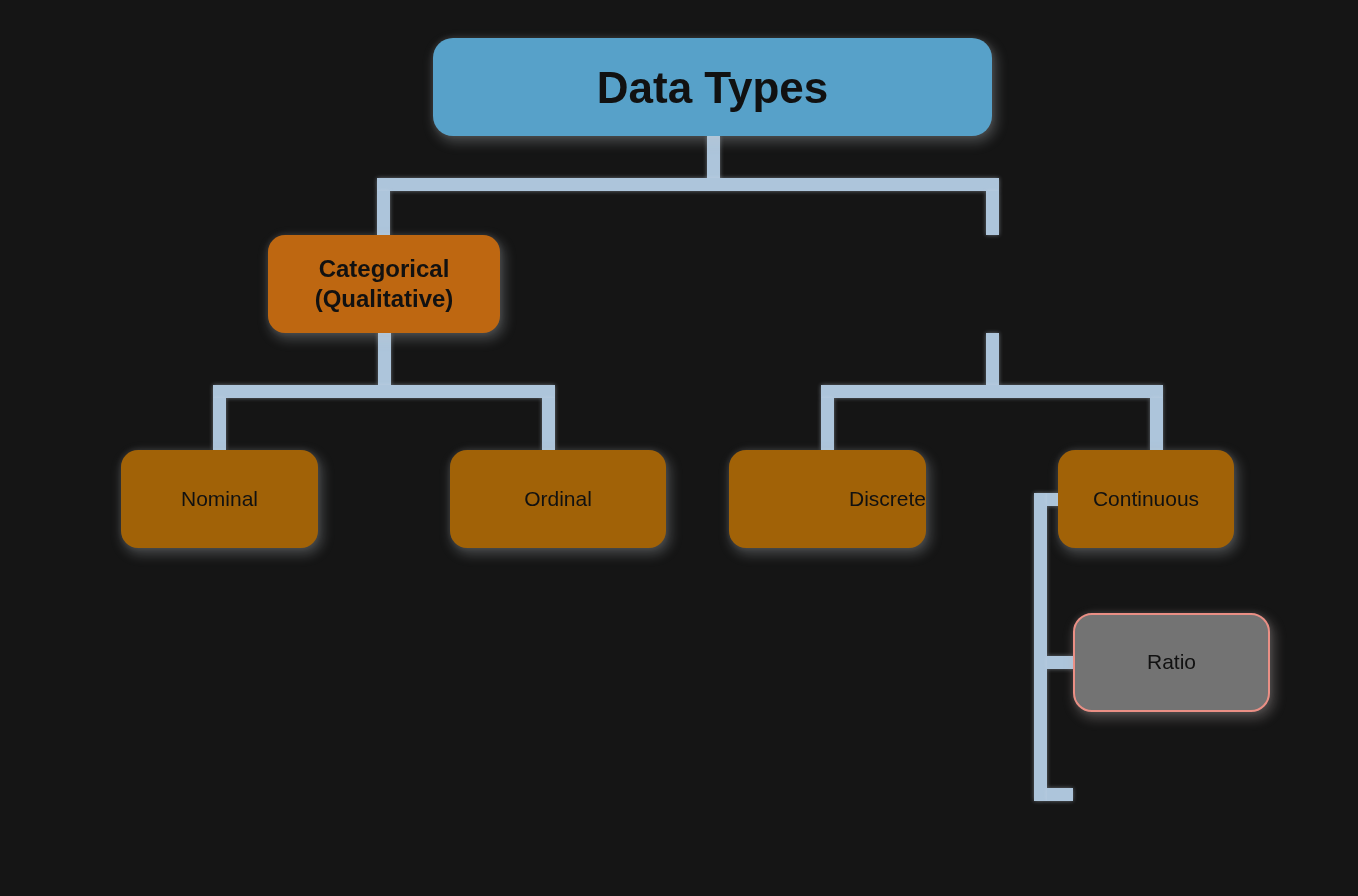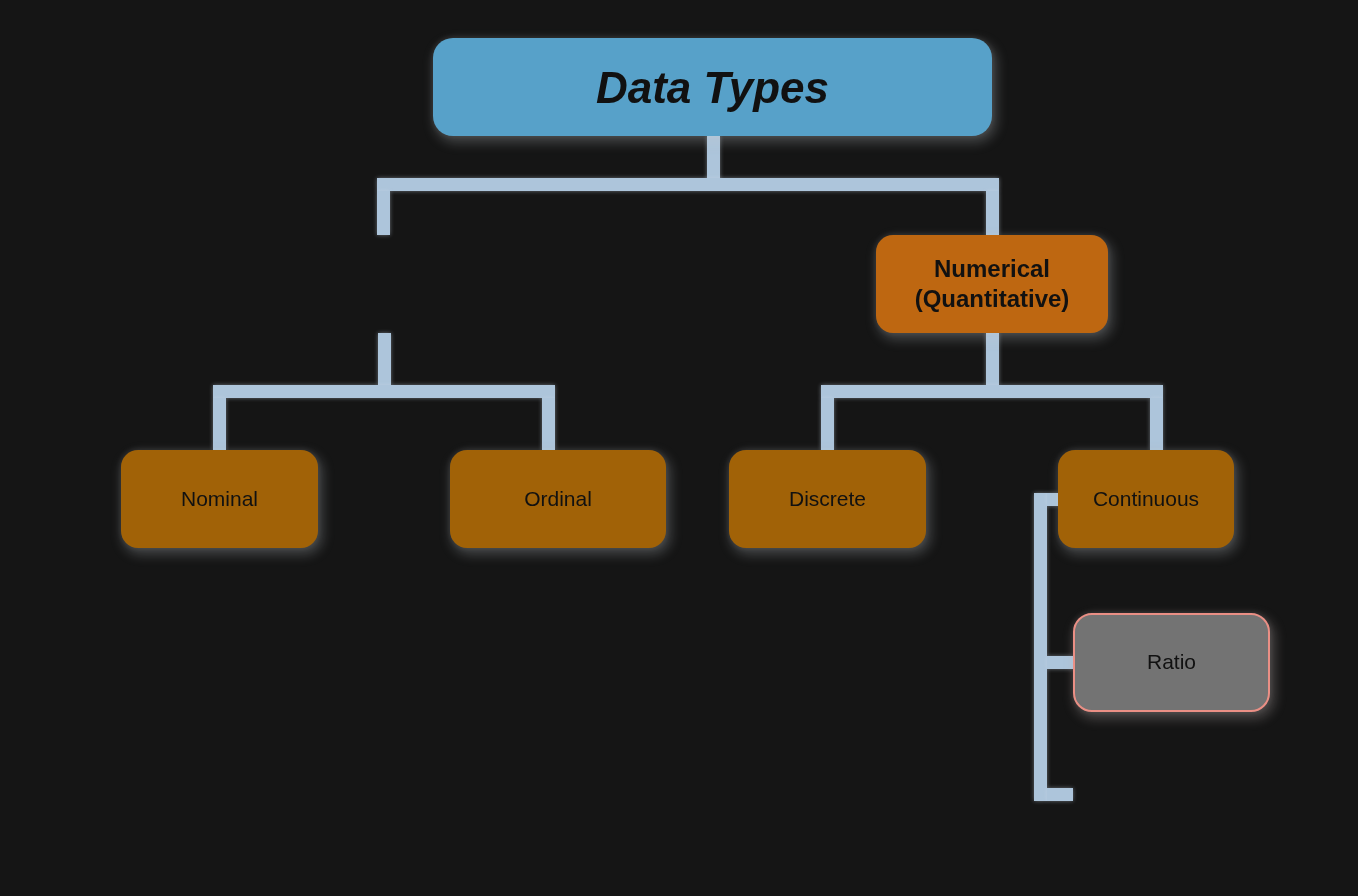--- a/index.html
+++ b/index.html
@@ -34,40 +34,39 @@
     box-shadow: 3px 5px 12px 2px rgba(195,200,205,0.26), 0 0 6px rgba(195,200,205,0.14);
     box-sizing: border-box;
     line-height: 1.25;
   }
   .node--root {
     left: 433px; top: 38px; width: 559px; height: 98px;
     background: #57A1C9;
     font-size: 44px;
     font-weight: bold;
     border-radius: 20px;
-    font-style: italic;
   }
   .node--branch {
     background: #BE6711;
     width: 232px; height: 98px;
     font-size: 24px;
     font-weight: bold;
     line-height: 1.27;
   }
   .node--categorical { left: 268px; top: 235px; }
   .node--numerical   { left: 876px; top: 235px; }
   .node--leaf {
     background: #a16207;
     width: 197px; height: 98px;
     font-size: 21px;
     font-weight: normal;
   }
   .node--nominal    { left: 121px;  top: 450px; }
   .node--ordinal    { left: 450px;  top: 450px; width: 216px; }
-  .node--discrete   { left: 729px;  top: 450px; }
+  .node--discrete   { left: 729px;  top: 450px; align-items: flex-end; }
   .node--continuous { left: 1058px; top: 450px; width: 176px; }
   .node--scale {
     background: #737373;
     border: 2px solid #EA8F85;
     width: 197px; height: 99px;
     font-size: 21px;
     font-weight: normal;
     border-radius: 19px;
     box-shadow: 3px 5px 12px 2px rgba(200,190,190,0.28), 0 0 6px rgba(200,190,190,0.15);
   }
@@ -117,25 +116,25 @@
 
   <div class="seg seg--cont-vert"></div>
   <div class="seg seg--cont-topstub"></div>
   <div class="seg seg--ratio-stub"></div>
   <div class="seg seg--interval-stub"></div>
 
   <div class="node node--root">
     <span>Data Types</span>
   </div>
 
+  <div class="node node--branch node--categorical">
+    <span>Categorical</span>
+    <span>(Qualitative)</span>
+  </div>
 
-  <div class="node node--branch node--numerical">
-    <span>Numerical</span>
-    <span>(Quantitative)</span>
-  </div>
 
   <div class="node node--leaf node--nominal">
     <span>Nominal</span>
   </div>
 
   <div class="node node--leaf node--ordinal">
     <span>Ordinal</span>
   </div>
 
   <div class="node node--leaf node--discrete">

